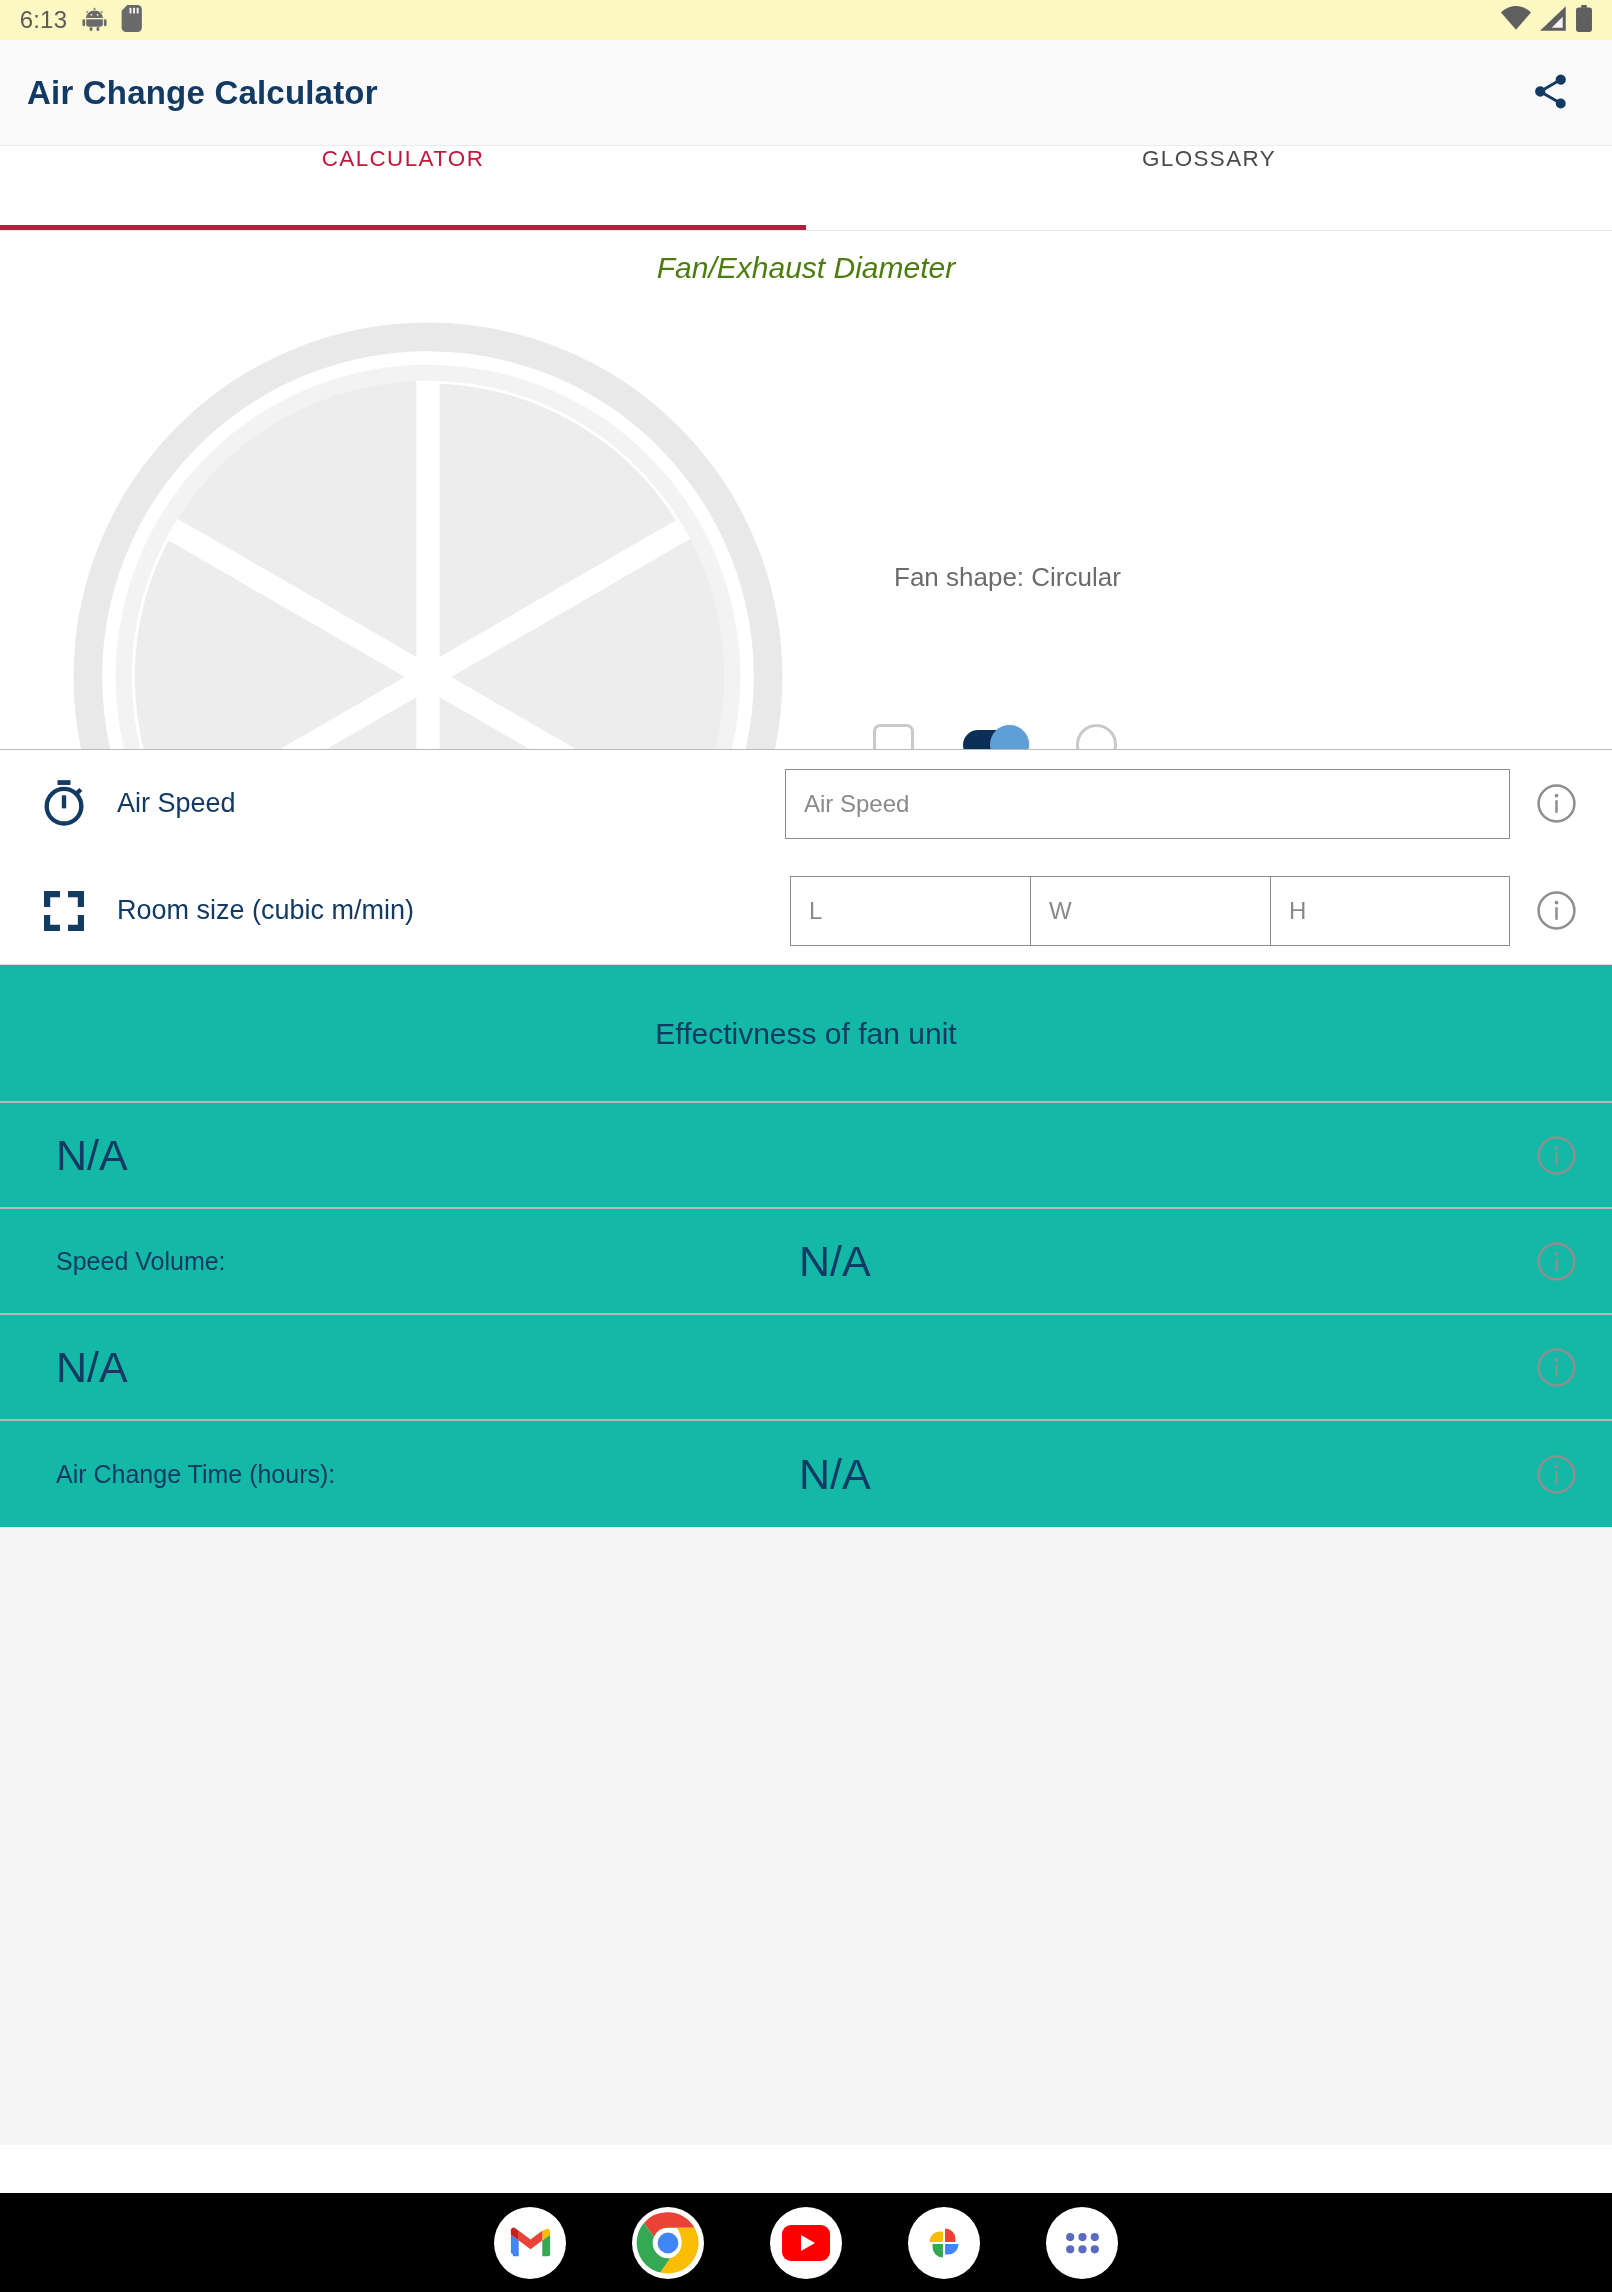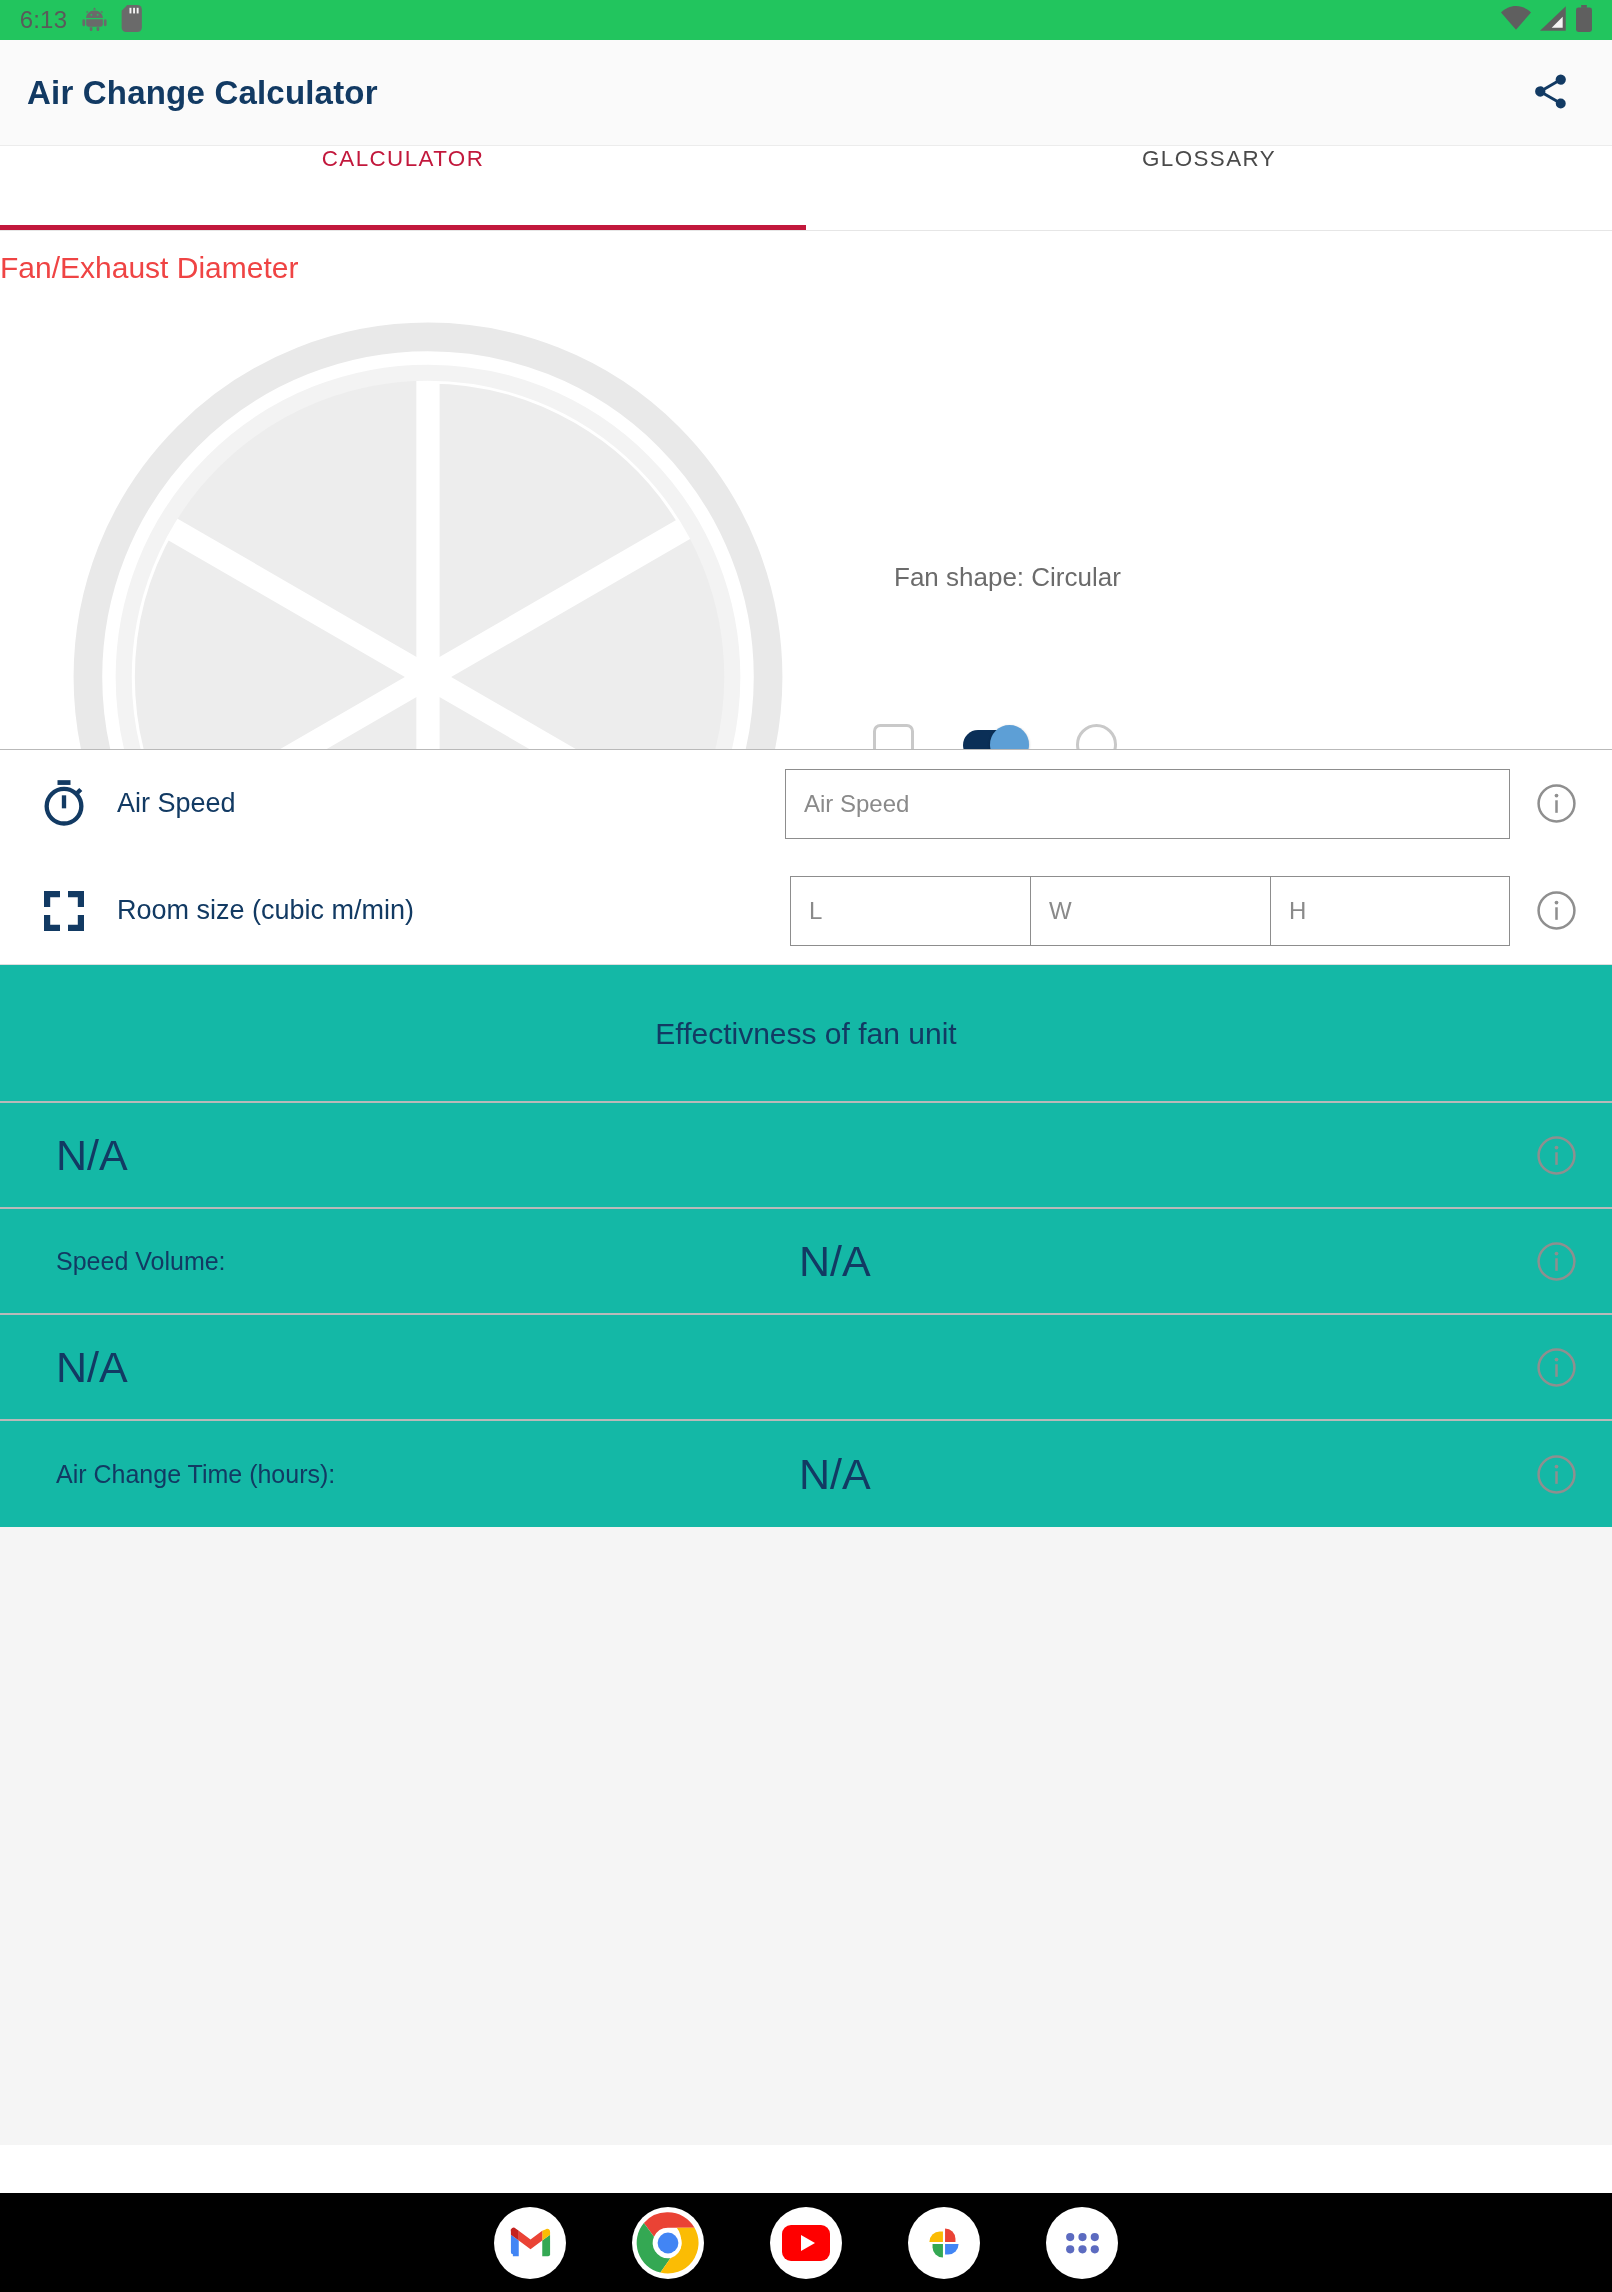--- a/index.html
+++ b/index.html
@@ -8,21 +8,21 @@
     width: 1612px;
     height: 2293px;
     background: #ffffff;
     font-family: "Liberation Sans", sans-serif;
     overflow: hidden;
   }
 
   
   .status-bar {
     height: 40px;
-    background: #22c55e;
+    background: #fef9c3;
     display: flex;
     align-items: center;
     padding: 0 19.7px;
     position: relative;
   }
   .status-left { display: flex; align-items: center; gap: 14.3px; }
   .status-time {
     font-size: 24px;
     color: #5a5a5a;
     letter-spacing: 0.2px;
@@ -84,26 +84,27 @@
 
   
   .fan-panel {
     position: relative;
     height: 519px;
     background: #ffffff;
     overflow: hidden;
     border-bottom: 1.8px solid #b9b9b9;
   }
   .fan-heading {
-    text-align: left;
+    text-align: center;
     font-size: 30px;
-    color: #ef4444;
+    color: #4d7c0f;
     padding-top: 19.7px;
     position: relative;
     z-index: 4;
+    font-style: italic;
   }
   .fan-shape-label {
     position: absolute;
     left: 894px;
     top: 331px;
     font-size: 26px;
     color: #6b6b6b;
     z-index: 4;
   }
 

